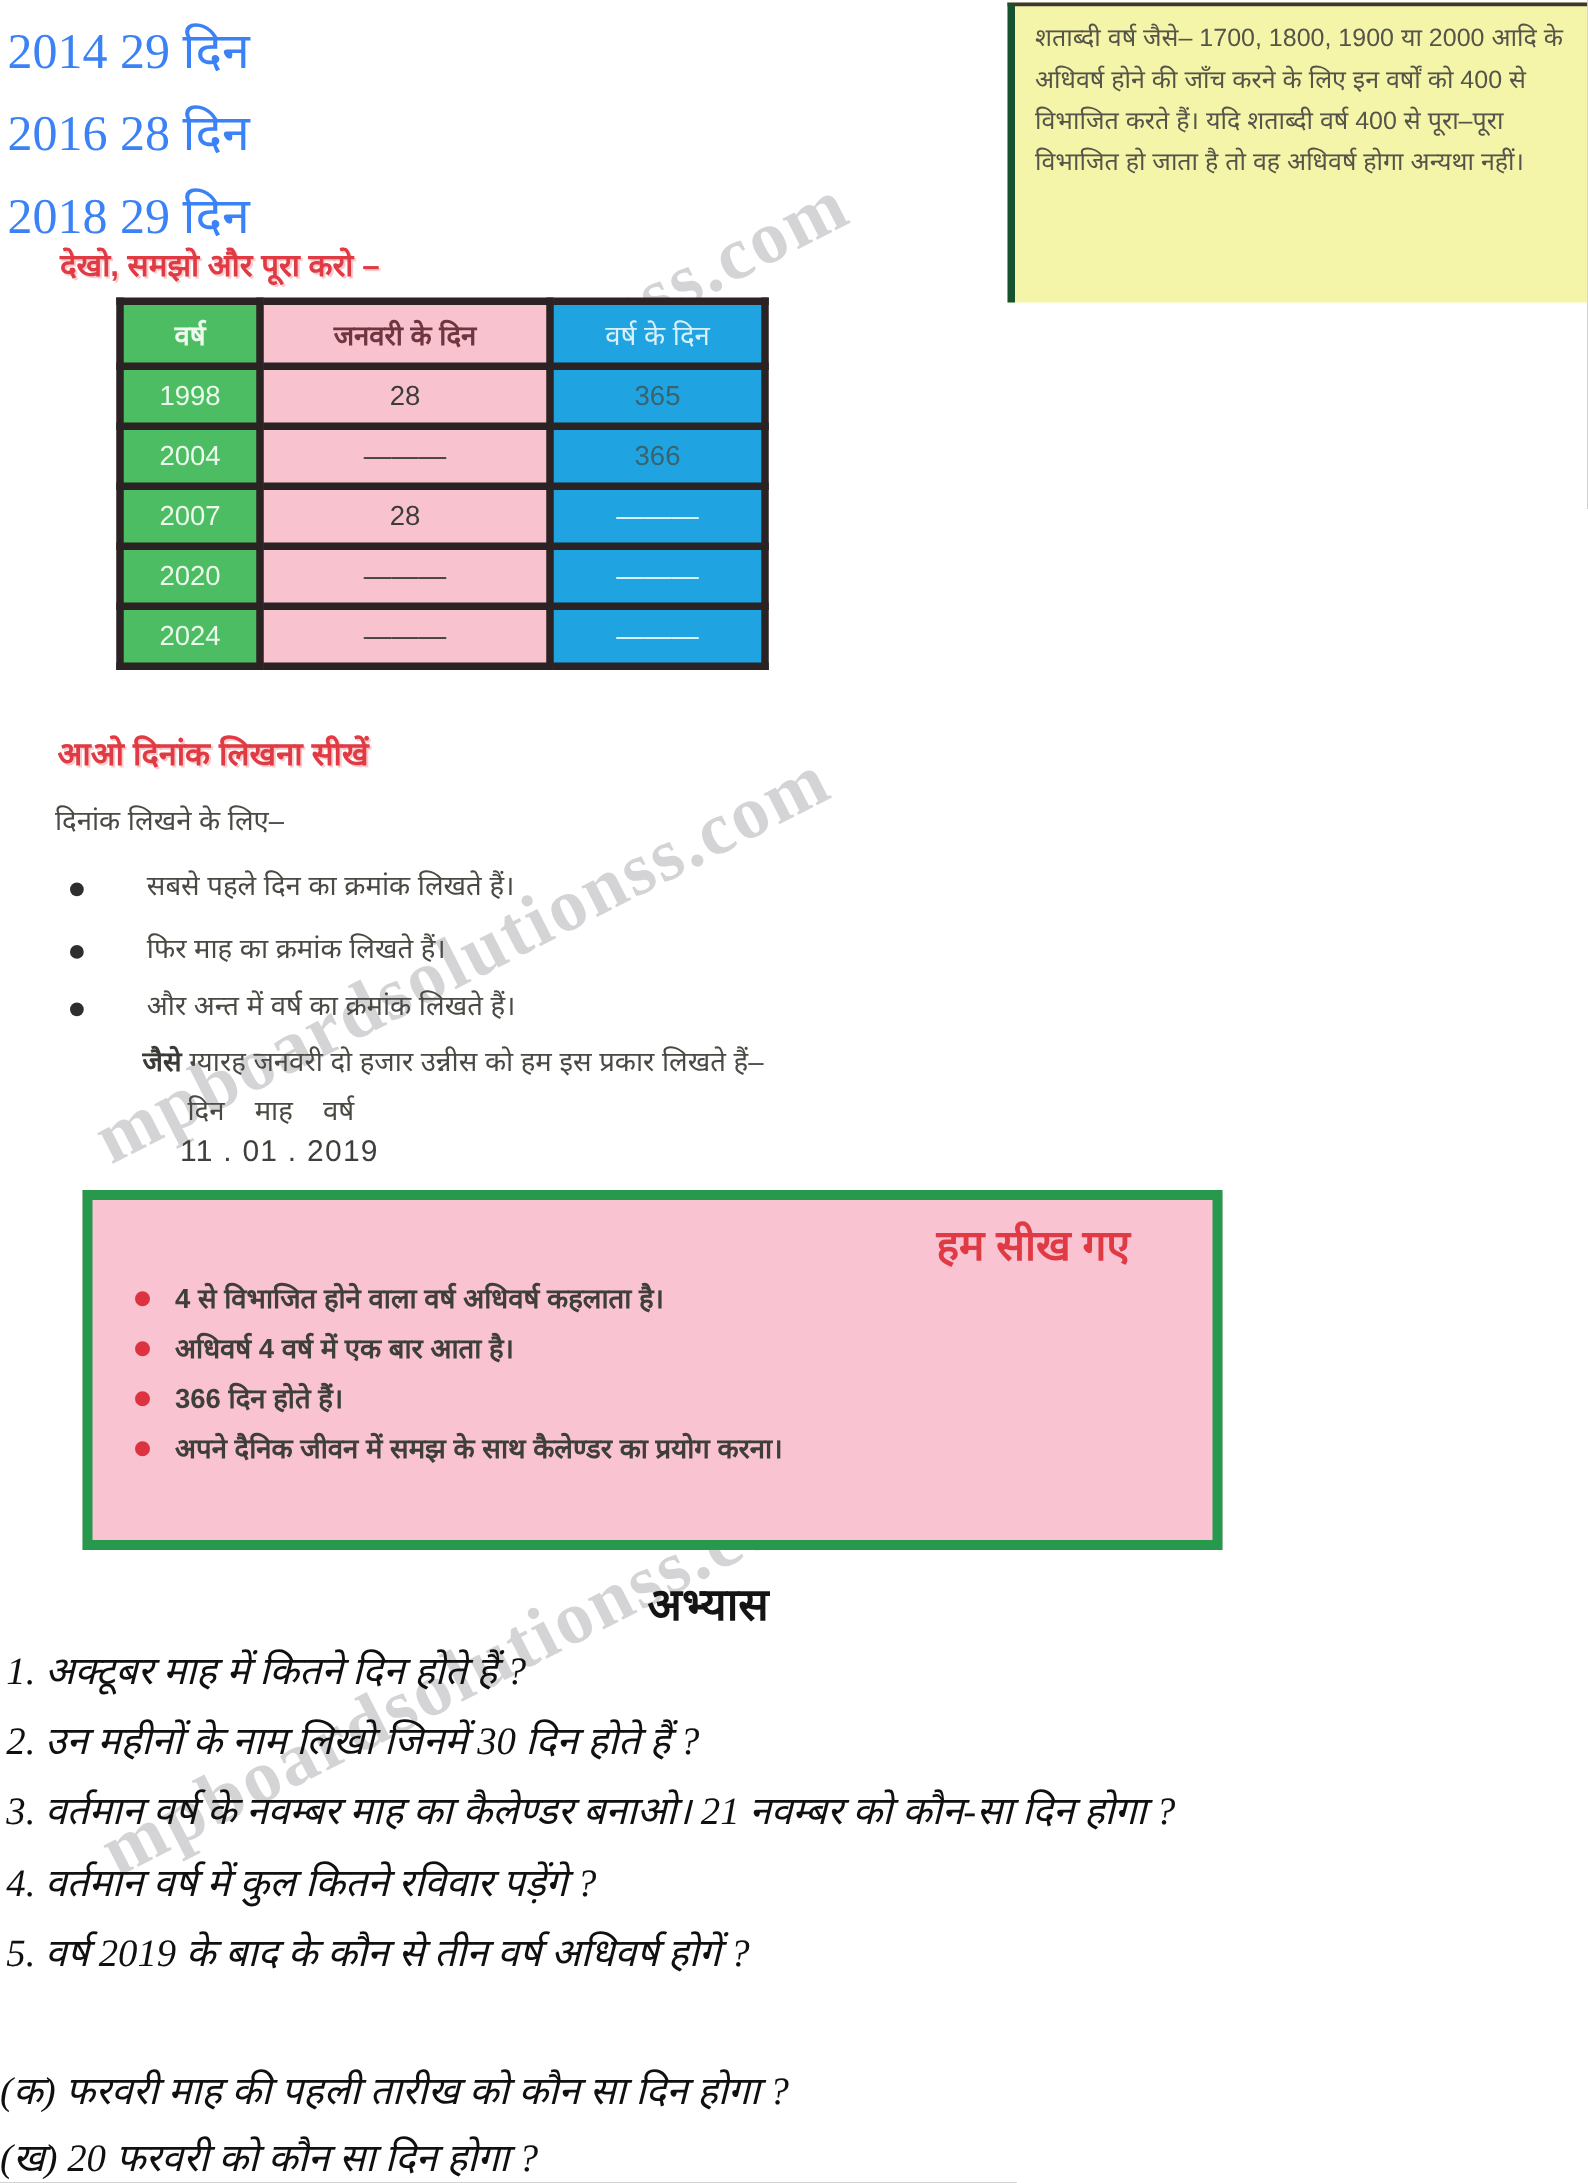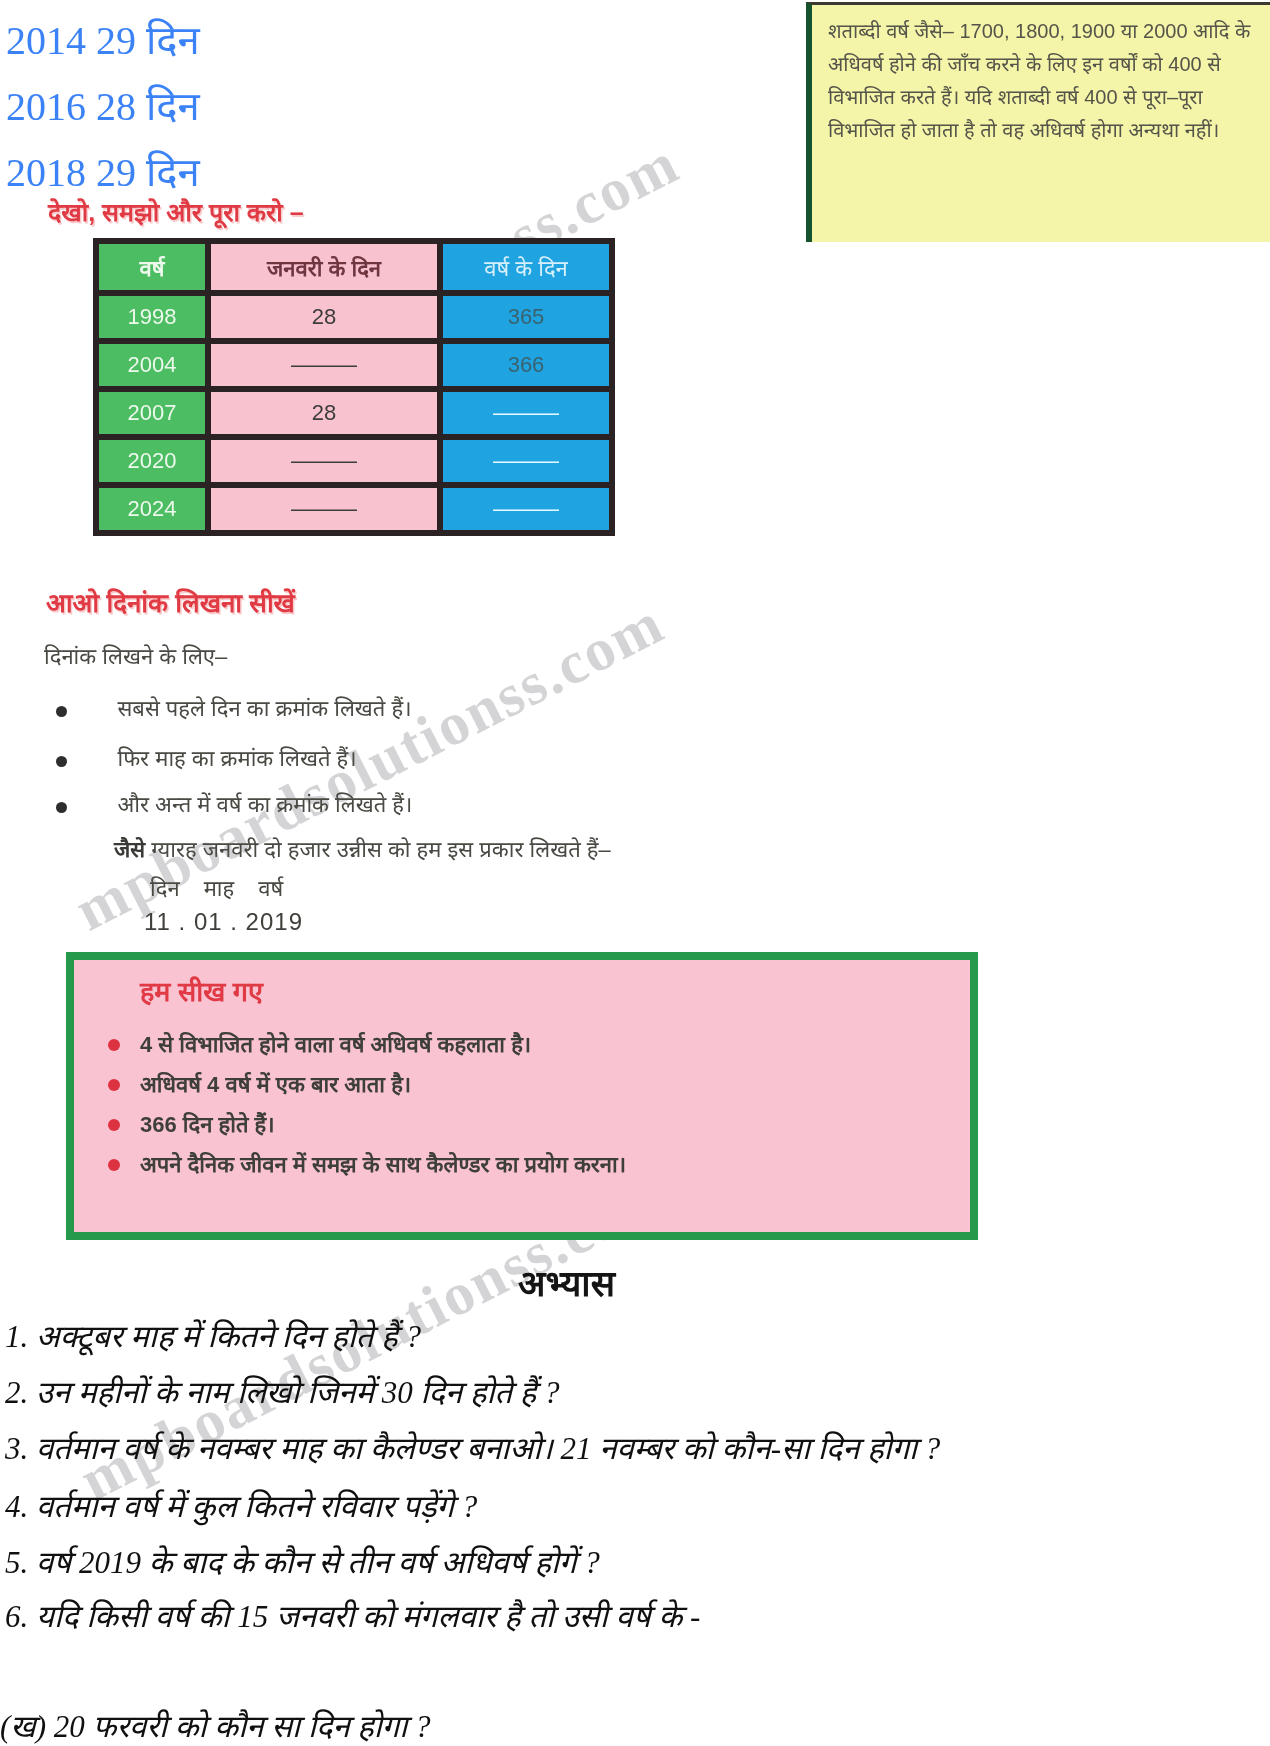--- a/index.html
+++ b/index.html
@@ -52,21 +52,21 @@
   .ex-label { font-weight:bold; color:#3a3a36; }
   .date-head { word-spacing:18px; }
   .date-val { font-size:24px; letter-spacing:1px; color:#3f3f3b; }
 
   
   .learned-box {
     left:66px; top:952px; width:912px; height:288px;
     background:#f9c3d2; border:8px solid #27994d;
     padding:12px 20px 0 66px;
   }
-  .learned-title { text-align:left; font-size:27px; margin-bottom:16px; margin-right:46px; }
+  .learned-title { text-align:right; font-size:34px; margin-bottom:1px; margin-right:46px; }
   .learned-item { position:relative; font-size:22px; color:#3e3e3a; line-height:40px; white-space:nowrap;font-weight:bold; }
   .learned-item .dot { position:absolute; left:-32px; top:14px; width:12px; height:12px; border-radius:50%; background:#dd3340; }
 
   
   .exercise-head { font-size:36px; font-weight:bold; color:#141414; }
   .question { font-family:"Liberation Serif", serif; font-style:italic; font-size:31px; color:#101010; white-space:nowrap; }
 
   
   .watermark {
     font-family:"Liberation Serif", serif; font-weight:bold;
@@ -179,16 +179,16 @@
     </div>
   </div>
 
   <div class="abs exercise-head" style="left:518px; top:1258px;">अभ्यास</div>
 
   <div class="abs question" style="left:5px;  top:1314px;">1. अक्टूबर माह में कितने दिन होते हैं ?</div>
   <div class="abs question" style="left:5px;  top:1370px;">2. उन महीनों के नाम लिखो जिनमें 30 दिन होते हैं ?</div>
   <div class="abs question" style="left:5px;  top:1426px;">3. वर्तमान वर्ष के नवम्बर माह का कैलेण्डर बनाओ। 21 नवम्बर को कौन-सा दिन होगा ?</div>
   <div class="abs question" style="left:5px;  top:1484px;">4. वर्तमान वर्ष में कुल कितने रविवार पड़ेंगे ?</div>
   <div class="abs question" style="left:5px;  top:1540px;">5. वर्ष 2019 के बाद के कौन से तीन वर्ष अधिवर्ष होगें ?</div>
-  <div class="abs question" style="left:5px;  top:1594px;">6. यदि किसी वर्ष की 15 जनवरी को मंगलवार है तो उसी वर्ष के -</div>
+  <div class="abs question" style="left:0px;  top:1650px;">(क) फरवरी माह की पहली तारीख को कौन सा दिन होगा ?</div>
   <div class="abs question" style="left:0px;  top:1704px;">(ख) 20 फरवरी को कौन सा दिन होगा ?</div>
 
 </div>
 
 </body></html>

